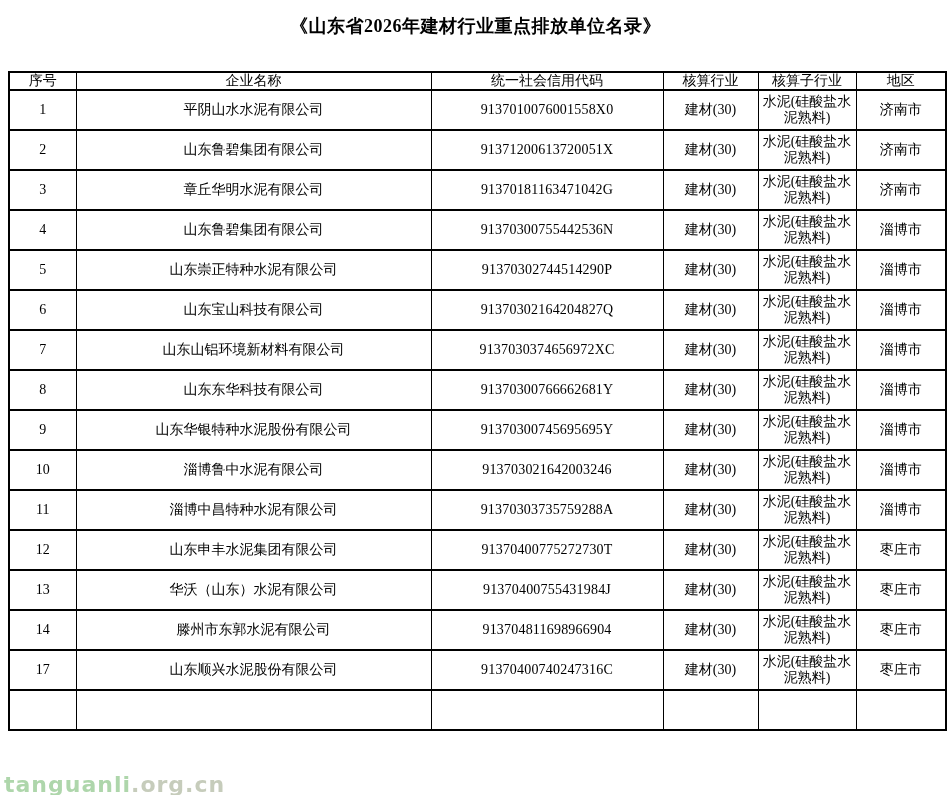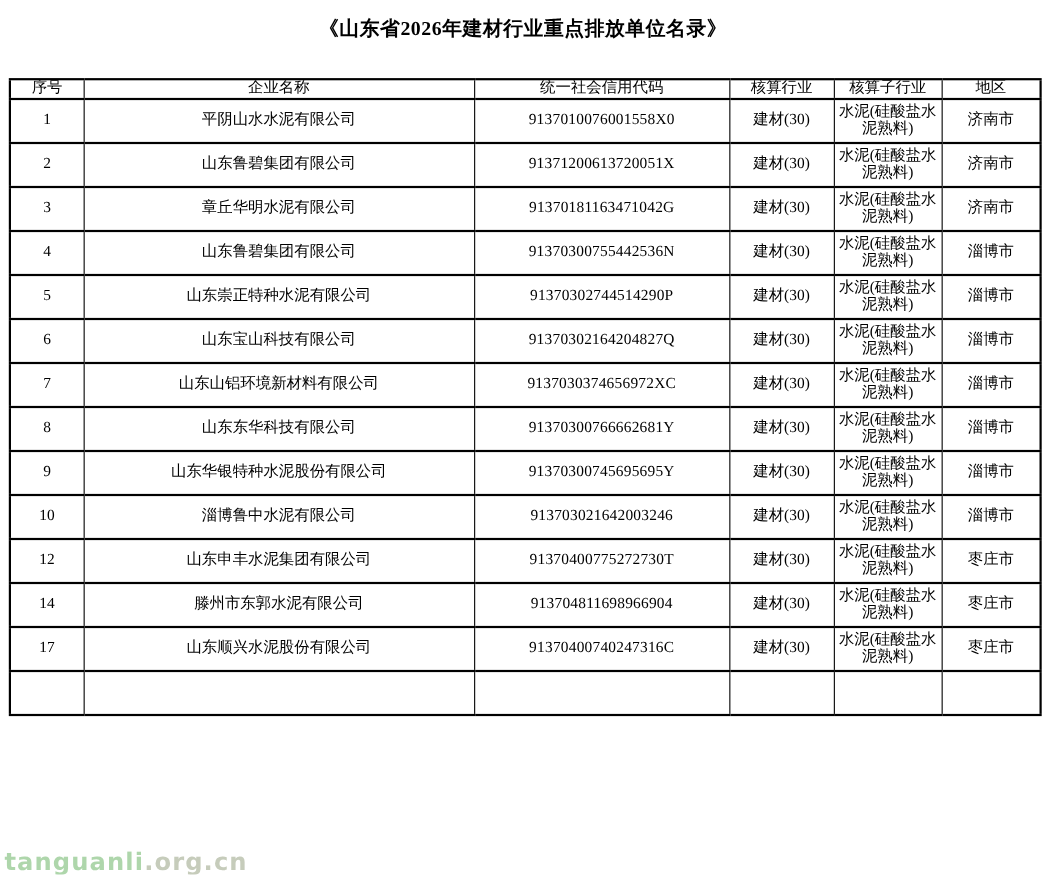--- a/index.html
+++ b/index.html
@@ -164,28 +164,44 @@
   </tr>
       <tr>
     <td>10</td>
     <td>淄博鲁中水泥有限公司</td>
     <td class="code">913703021642003246</td>
     <td>建材(30)</td>
     <td>水泥(硅酸盐水泥熟料)</td>
     <td>淄博市</td>
   </tr>
       <tr>
+    <td>11</td>
+    <td>淄博中昌特种水泥有限公司</td>
+    <td class="code">91370303735759288A</td>
+    <td>建材(30)</td>
+    <td>水泥(硅酸盐水泥熟料)</td>
+    <td>淄博市</td>
+  </tr>
+      <tr>
     <td>12</td>
     <td>山东申丰水泥集团有限公司</td>
     <td class="code">91370400775272730T</td>
     <td>建材(30)</td>
     <td>水泥(硅酸盐水泥熟料)</td>
     <td>枣庄市</td>
   </tr>
       <tr>
+    <td>13</td>
+    <td>华沃（山东）水泥有限公司</td>
+    <td class="code">91370400755431984J</td>
+    <td>建材(30)</td>
+    <td>水泥(硅酸盐水泥熟料)</td>
+    <td>枣庄市</td>
+  </tr>
+      <tr>
     <td>14</td>
     <td>滕州市东郭水泥有限公司</td>
     <td class="code">913704811698966904</td>
     <td>建材(30)</td>
     <td>水泥(硅酸盐水泥熟料)</td>
     <td>枣庄市</td>
   </tr>
       <tr>
     <td>17</td>
     <td>山东顺兴水泥股份有限公司</td>

